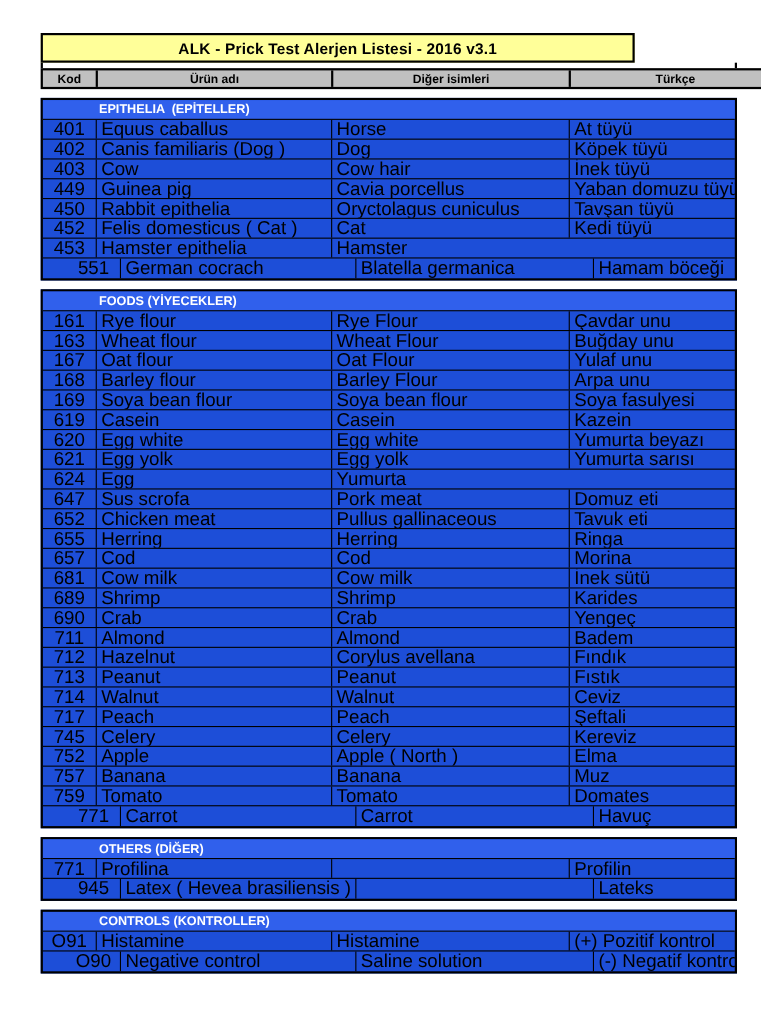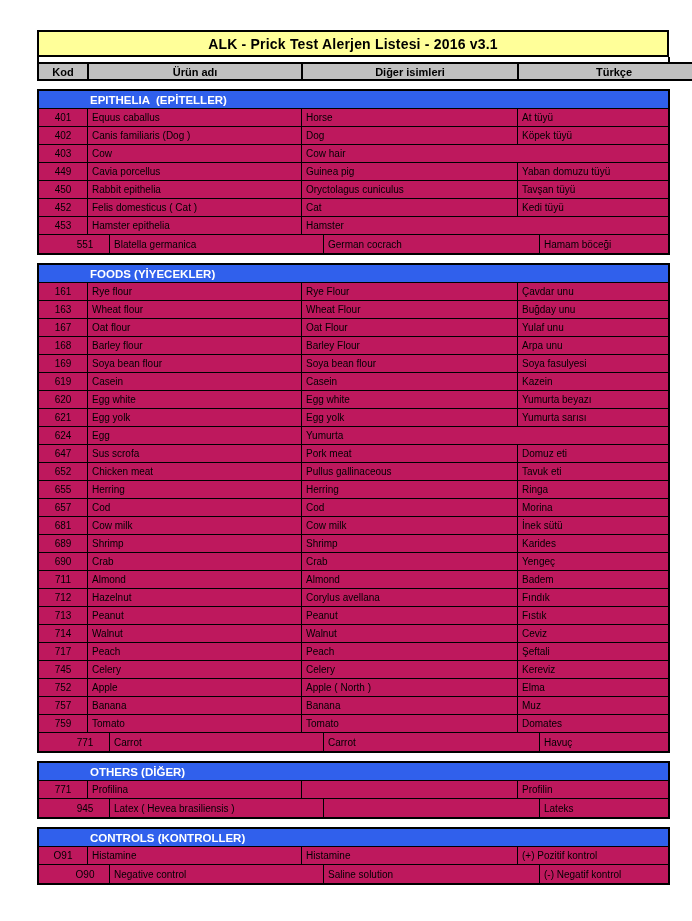--- a/index.html
+++ b/index.html
@@ -14,21 +14,21 @@
     color: #000;
     overflow: hidden;
   }
   .page {
     box-sizing: border-box;
     width: 692px;
     height: 921px;
     padding: 30px 22px 0 37px;
   }
   .title-bar {
-    width: 632px;
+    width: 540px;
     height: 27px;
     box-sizing: border-box;
     border: 2px solid #000;
     background: #FFFF99;
     display: flex;
     align-items: center;
     justify-content: center;
     font-weight: bold;
     font-size: 14px;
     letter-spacing: 0.2px;
@@ -59,42 +59,42 @@
     overflow: hidden;
     white-space: nowrap;
   }
   .col-header .hcell:first-child { border-left: none; }
   .sections { width: 633px; }
   .section {
     width: 633px;
     box-sizing: border-box;
     border: 2px solid #000;
     margin-top: 8px;
-    background: #be185d;
+    background: #1d4ed8;
   }
   .section-header {
     height: 18px;
     box-sizing: border-box;
     background: #3060EC;
     color: #ffffff;
     font-weight: bold;
     font-size: 11.5px;
     display: flex;
     align-items: center;
     padding-left: 51px;
     white-space: pre;
     border-bottom: 1px solid #000;
   }
   .row {
     display: grid;
     grid-template-columns: 48px 214px 216px 1fr;
     height: 18px;
     box-sizing: border-box;
     border-bottom: 1px solid #000;
-    font-size: 10px;
+    font-size: 17px;
   }
   .row:last-child { border-bottom: none; padding-left: 22px; }
   .cell {
     display: flex;
     align-items: center;
     padding: 0 4px;
     box-sizing: border-box;
     border-left: 1px solid #000;
     overflow: hidden;
     white-space: nowrap;
@@ -133,25 +133,26 @@
         <div class="row">
           <div class="cell c0">402</div>
           <div class="cell c1">Canis familiaris (Dog )</div>
           <div class="cell c2">Dog</div>
           <div class="cell c3">Köpek tüyü</div>
         </div>
         <div class="row">
           <div class="cell c0">403</div>
           <div class="cell c2">Cow</div>
           <div class="cell c1">Cow hair</div>
+          <div class="cell c3">İnek tüyü</div>
         </div>
         <div class="row">
           <div class="cell c0">449</div>
+          <div class="cell c2">Guinea pig</div>
           <div class="cell c1">Cavia porcellus</div>
-          <div class="cell c2">Guinea pig</div>
           <div class="cell c3">Yaban domuzu tüyü</div>
         </div>
         <div class="row">
           <div class="cell c0">450</div>
           <div class="cell c1">Rabbit epithelia</div>
           <div class="cell c2">Oryctolagus cuniculus</div>
           <div class="cell c3">Tavşan tüyü</div>
         </div>
         <div class="row">
           <div class="cell c0">452</div>
@@ -159,22 +160,22 @@
           <div class="cell c2">Cat</div>
           <div class="cell c3">Kedi tüyü</div>
         </div>
         <div class="row">
           <div class="cell c0">453</div>
           <div class="cell c1">Hamster epithelia</div>
           <div class="cell c2">Hamster</div>
         </div>
         <div class="row">
           <div class="cell c0">551</div>
+          <div class="cell c2">German cocrach</div>
           <div class="cell c1">Blatella germanica</div>
-          <div class="cell c2">German cocrach</div>
           <div class="cell c3">Hamam böceği</div>
         </div>
       </div>
       <div class="section">
         <div class="section-header">FOODS (YİYECEKLER)</div>
         <div class="row">
           <div class="cell c0">161</div>
           <div class="cell c1">Rye flour</div>
           <div class="cell c2">Rye Flour</div>
           <div class="cell c3">Çavdar unu</div>

